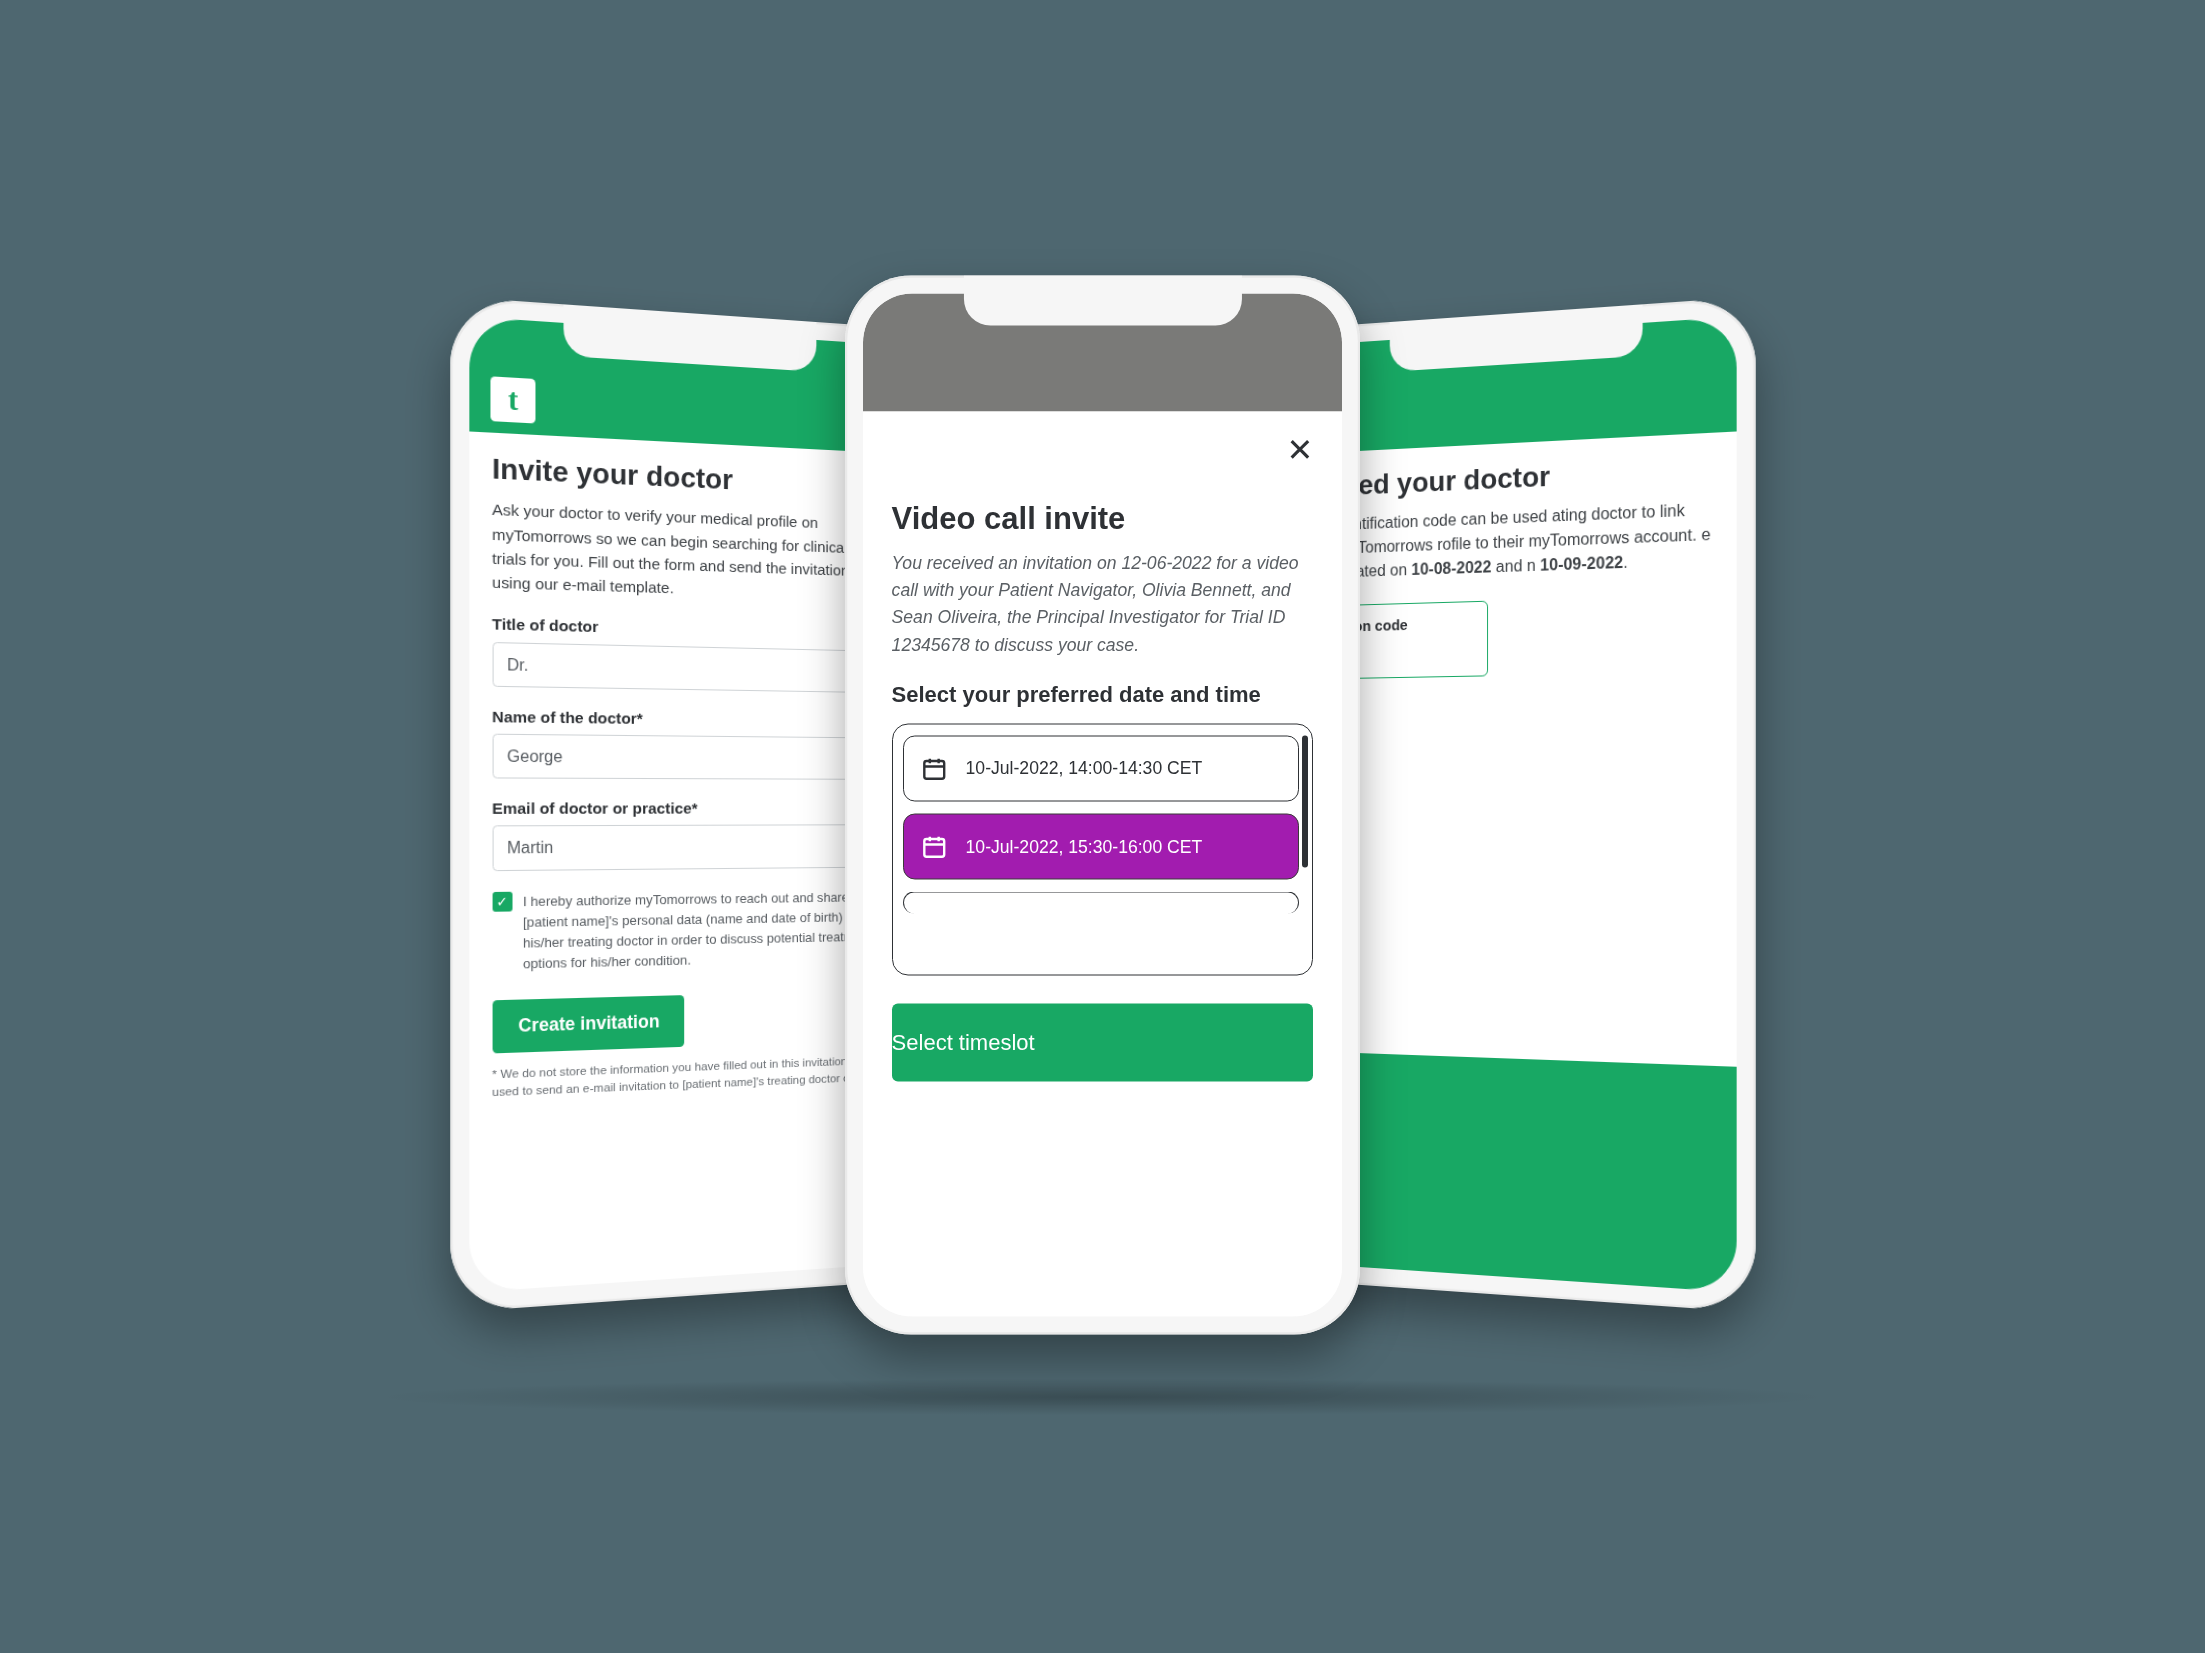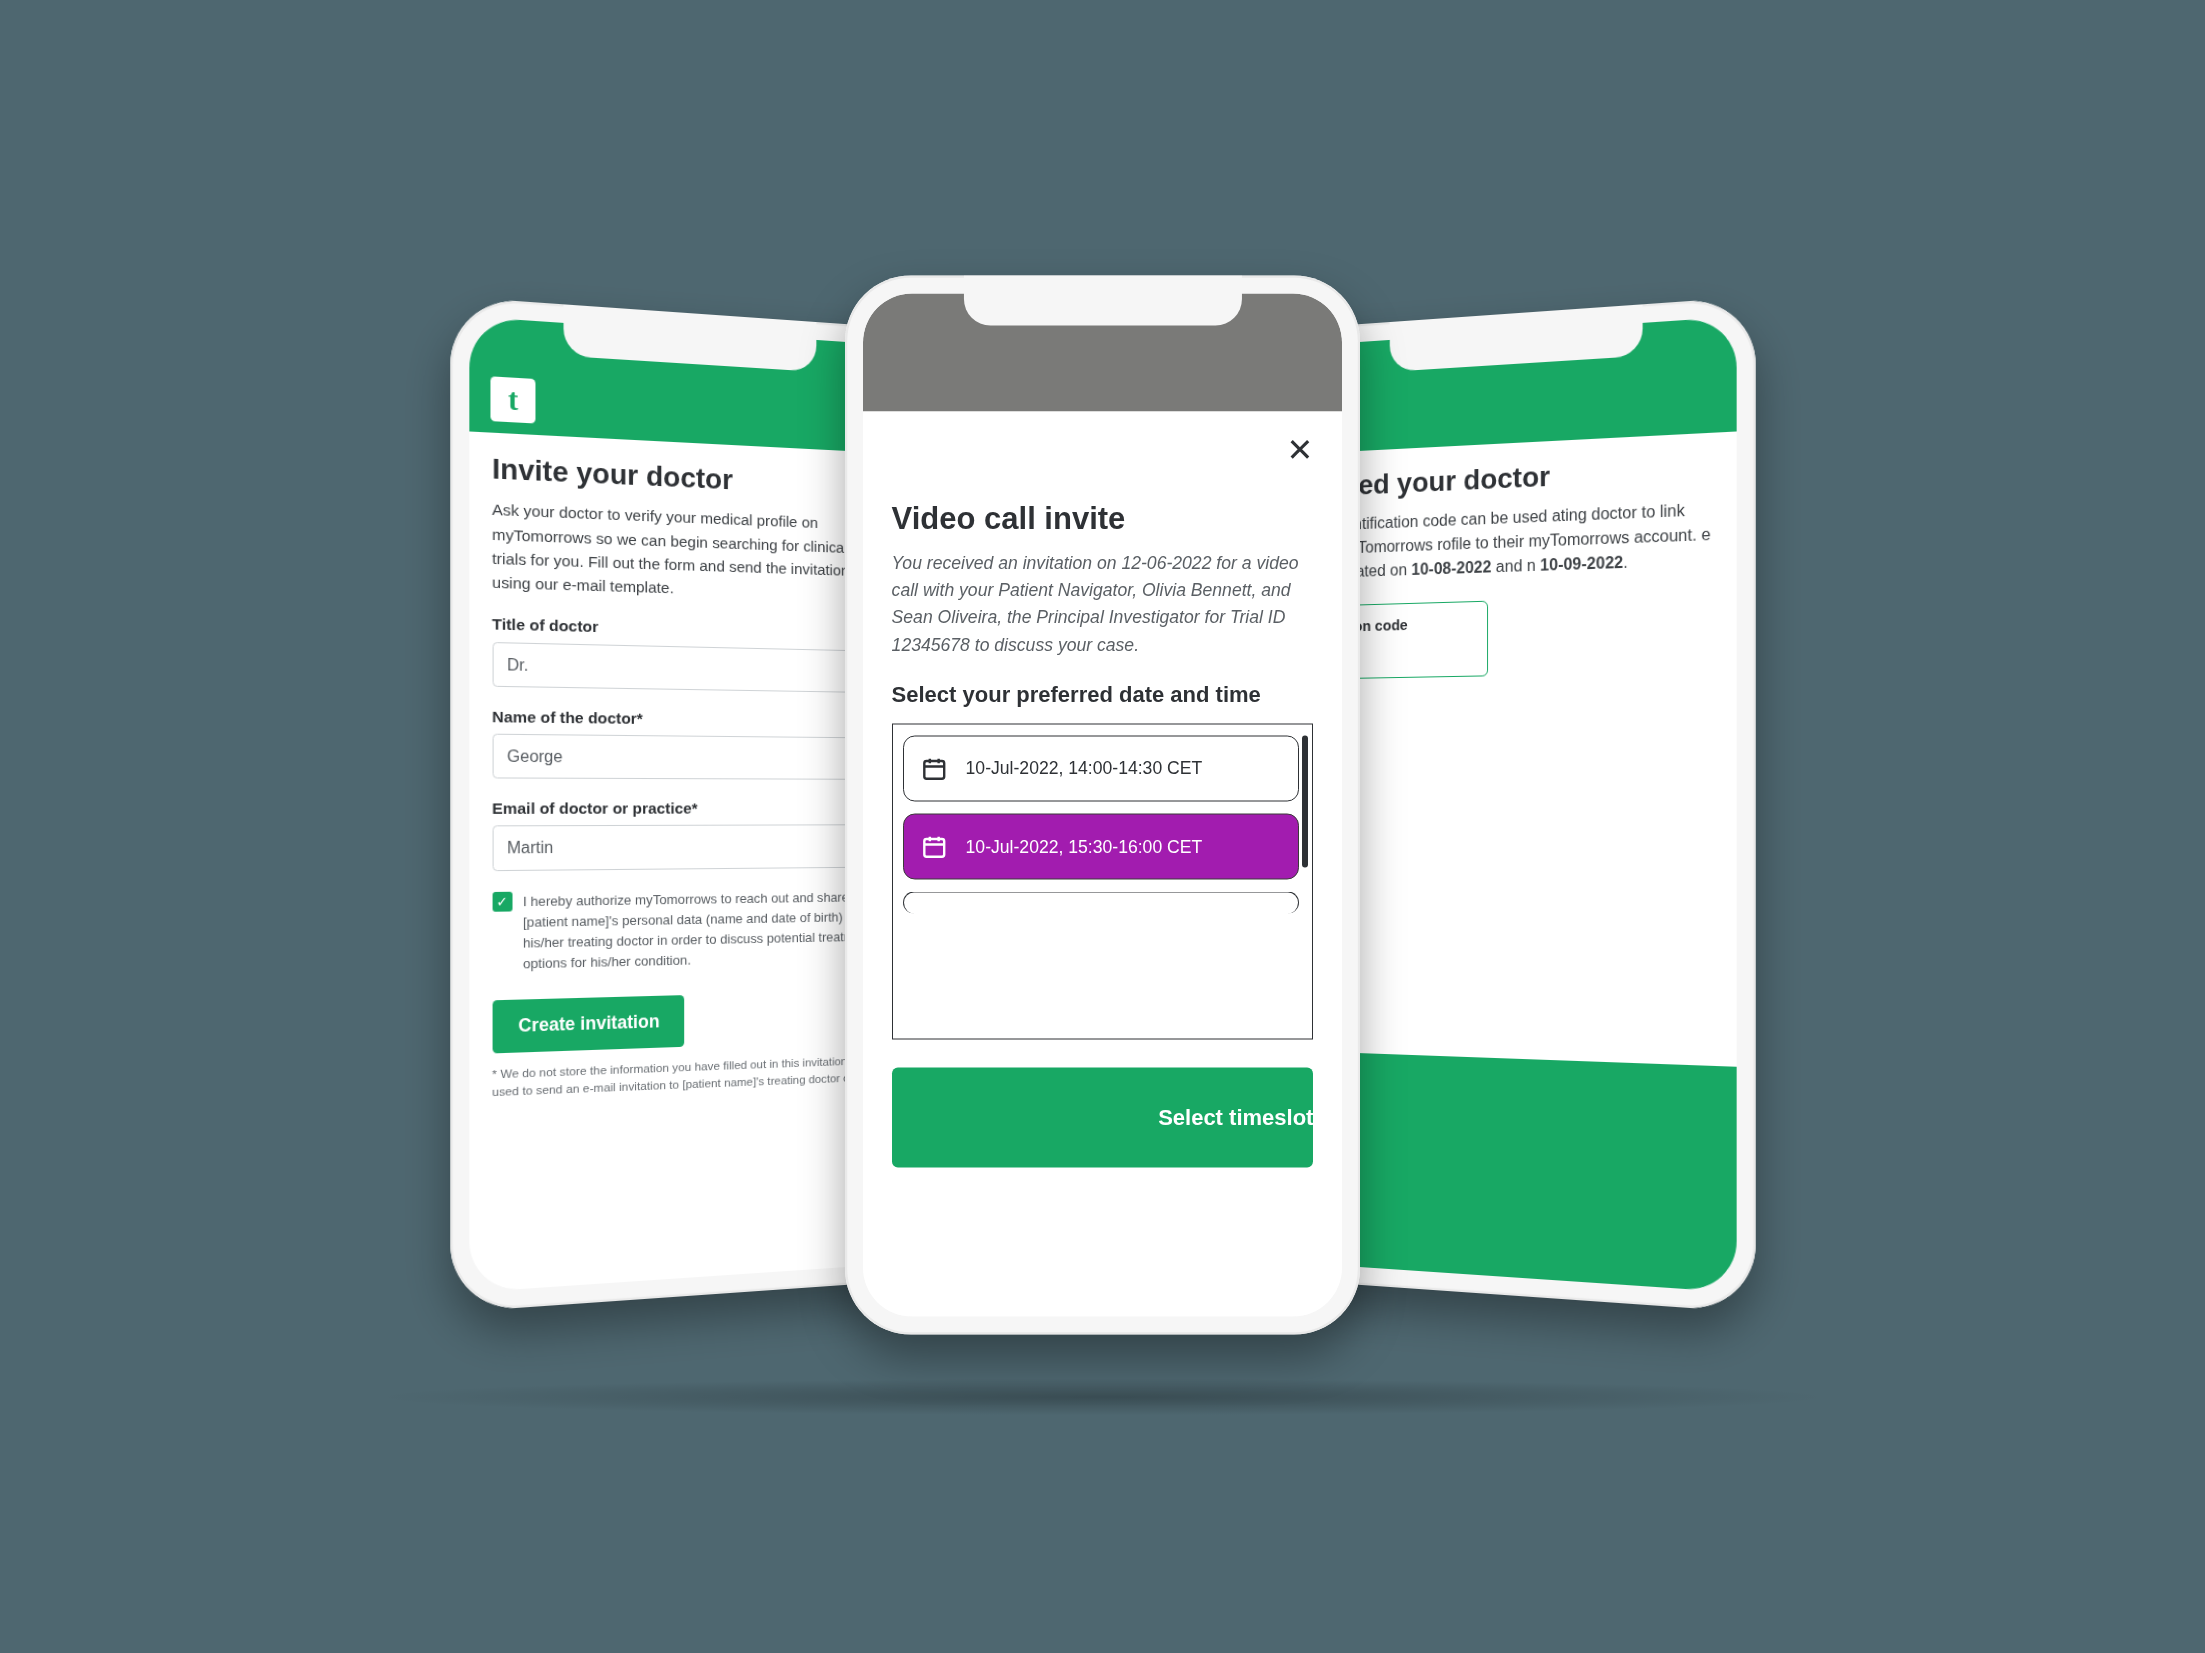--- a/index.html
+++ b/index.html
@@ -241,23 +241,23 @@
     font-style: italic;
   }
   .select-label {
     font-size: 22px;
     font-weight: 600;
     color: #2e3135;
     margin-bottom: 16px;
   }
   .slot-list {
     border: 1.5px solid #2e3135;
-    border-radius: 0;
+    border-radius: 16px;
     padding: 10.3px 13.2px 0 10.3px;
-    height: 316px;
+    height: 252px;
     position: relative;
     overflow: hidden;
   }
   .slot {
     border: 1.5px solid #2e3135;
     border-radius: 11.8px;
     padding: 19px 17.6px;
     margin-bottom: 11.8px;
     display: flex;
     align-items: center;
@@ -282,27 +282,27 @@
     top: 10.3px;
     width: 5.9px;
     height: 132px;
     background: #2e3135;
     border-radius: 2.9px;
   }
   .select-btn {
     background: #18a864;
     color: #fff;
     font-size: 22px;
-    font-weight: 700;
+    font-weight: 400;
     border: none;
     border-radius: 5.9px;
     width: 100%;
-    padding: 37px 0;
+    padding: 26px 0;
     margin-top: 28px;
-    text-align: right;
+    text-align: left;
   }
   .shelf {
     position: absolute;
     left: 50%;
     transform: translateX(-50%);
     bottom: 110px;
     width: 1470px;
     height: 37px;
     background: radial-gradient(ellipse at center, rgba(0,0,0,0.25) 0%, rgba(0,0,0,0) 70%);
     z-index: 0;

